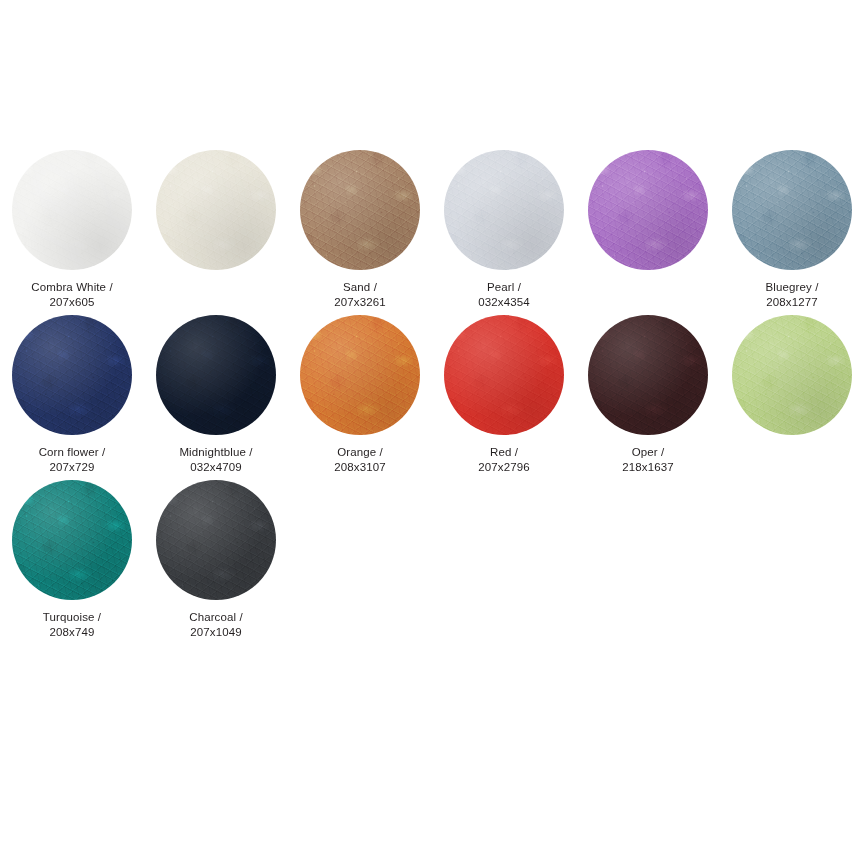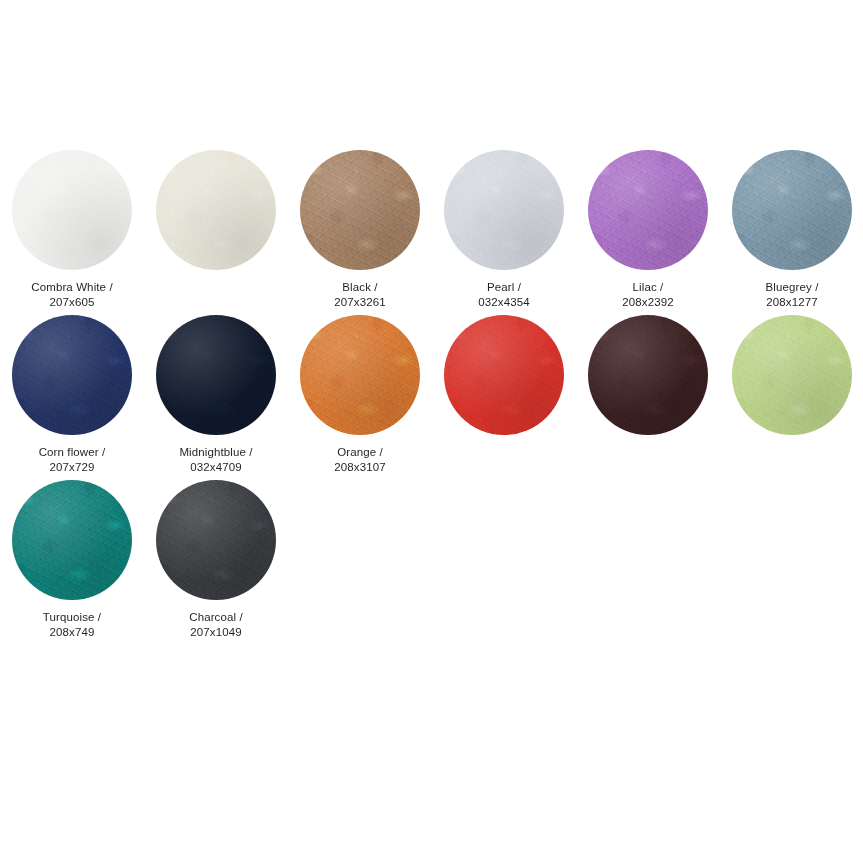--- a/index.html
+++ b/index.html
@@ -163,21 +163,21 @@
       <div class="swatch-cell">
         <div class="chip-wrap">
           <div class="chip" style="background-color: rgb(167, 132, 103);">
             <div class="grain-a"></div>
             <div class="grain-b"></div>
             <div class="grain-c"></div>
             <div class="sheen"></div>
           </div>
         </div>
         <div class="caption">
-          <span class="line">Black /</span>
+          <span class="line">Sand /</span>
           <span class="line">207x3261</span>
         </div>
       </div>
       <div class="swatch-cell">
         <div class="chip-wrap">
           <div class="chip" style="background-color: rgb(213, 217, 224);">
             <div class="grain-a"></div>
             <div class="grain-b"></div>
             <div class="grain-c"></div>
             <div class="sheen"></div>
@@ -190,24 +190,20 @@
       </div>
       <div class="swatch-cell">
         <div class="chip-wrap">
           <div class="chip" style="background-color: rgb(171, 115, 199);">
             <div class="grain-a"></div>
             <div class="grain-b"></div>
             <div class="grain-c"></div>
             <div class="sheen"></div>
           </div>
         </div>
-        <div class="caption">
-          <span class="line">Lilac /</span>
-          <span class="line">208x2392</span>
-        </div>
       </div>
       <div class="swatch-cell">
         <div class="chip-wrap">
           <div class="chip" style="background-color: rgb(126, 154, 171);">
             <div class="grain-a"></div>
             <div class="grain-b"></div>
             <div class="grain-c"></div>
             <div class="sheen"></div>
           </div>
         </div>
@@ -260,29 +256,37 @@
       </div>
       <div class="swatch-cell">
         <div class="chip-wrap">
           <div class="chip" style="background-color: rgb(217, 52, 44);">
             <div class="grain-a"></div>
             <div class="grain-b"></div>
             <div class="grain-c"></div>
             <div class="sheen"></div>
           </div>
         </div>
+        <div class="caption">
+          <span class="line">Red /</span>
+          <span class="line">207x2796</span>
+        </div>
       </div>
       <div class="swatch-cell">
         <div class="chip-wrap">
           <div class="chip" style="background-color: rgb(60, 32, 34);">
             <div class="grain-a"></div>
             <div class="grain-b"></div>
             <div class="grain-c"></div>
             <div class="sheen"></div>
           </div>
+        </div>
+        <div class="caption">
+          <span class="line">Oper /</span>
+          <span class="line">218x1637</span>
         </div>
       </div>
       <div class="swatch-cell">
         <div class="chip-wrap">
           <div class="chip" style="background-color: rgb(188, 212, 140);">
             <div class="grain-a"></div>
             <div class="grain-b"></div>
             <div class="grain-c"></div>
             <div class="sheen"></div>
           </div>

